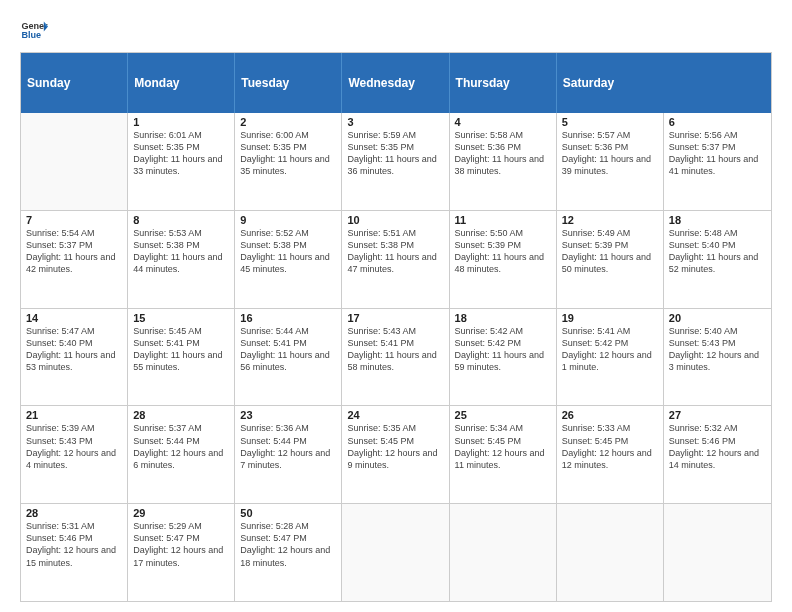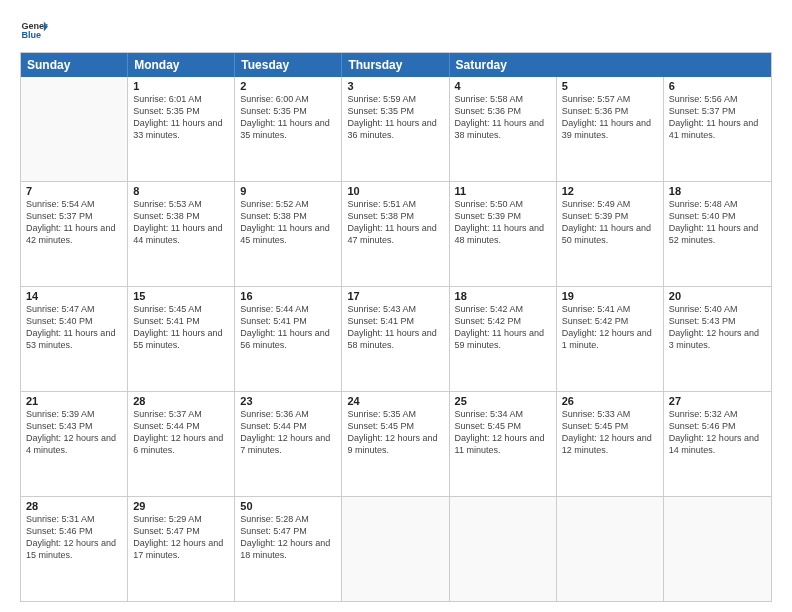--- a/index.html
+++ b/index.html
@@ -54,21 +54,21 @@
     }
     .cal-header {
       display: grid;
       grid-template-columns: repeat(7, 1fr);
       background: #2a6db5;
     }
     .cal-header-cell {
       color: #fff;
       font-size: 12px;
       font-weight: bold;
-      padding: 5px 6px;
+      padding: 23px 6px;
       border-right: 1px solid #4a8dcc;
     }
     .cal-header-cell:last-child { border-right: none; }
     .cal-body {
       flex: 1;
       display: flex;
       flex-direction: column;
     }
     .cal-row {
       display: grid;
@@ -116,20 +116,21 @@
       <div class="month-title"></div>
       <div class="location"></div>
     </div>
   </div>
 
   <div class="calendar">
     <div class="cal-header" id="cal-header">
         <div class="cal-header-cell">Sunday</div>
         <div class="cal-header-cell">Monday</div>
         <div class="cal-header-cell">Tuesday</div>
+        <div class="cal-header-cell">Wednesday</div>
         <div class="cal-header-cell">Thursday</div>
         <div class="cal-header-cell">Saturday</div>
       </div>
     <div class="cal-body" id="cal-body">
         <div class="cal-row">
           <div class="cal-cell empty"></div>
           <div class="cal-cell">
             <div class="day-num">1</div>
             <div class="day-info">Sunrise: 6:01 AM<br>Sunset: 5:35 PM<br>Daylight: 11 hours and 33 minutes.</div>
           </div>

